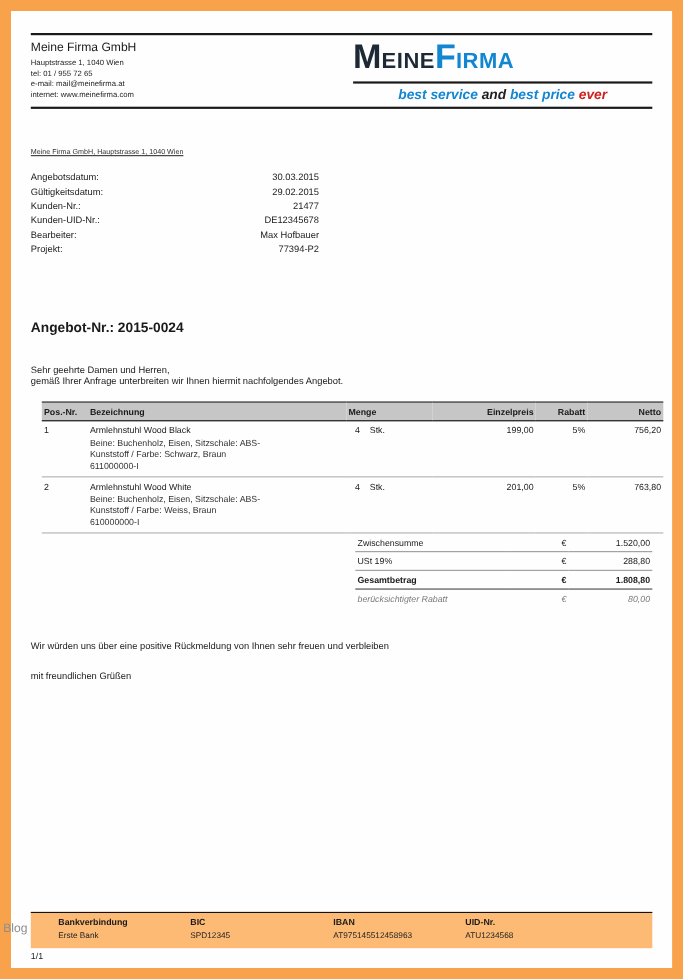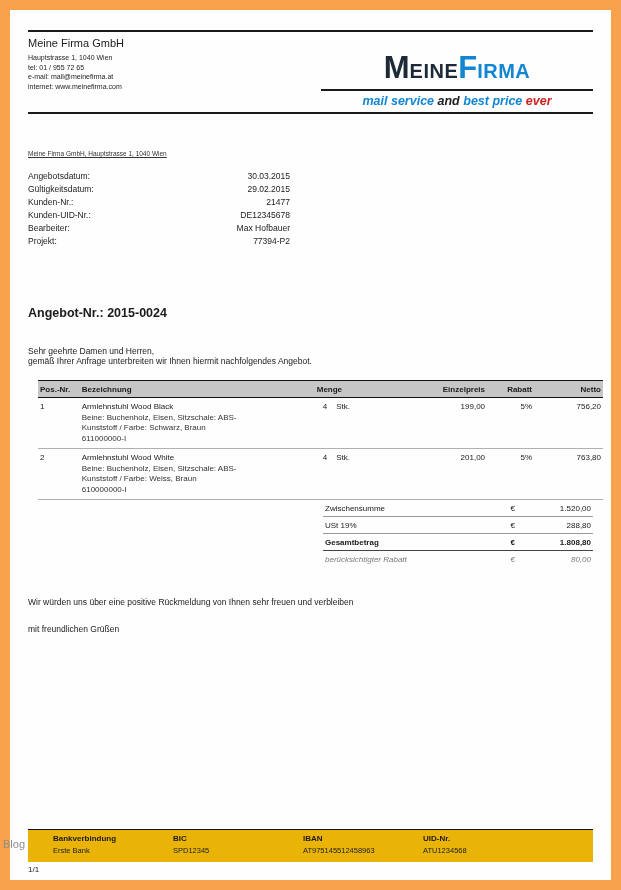--- a/index.html
+++ b/index.html
@@ -18,21 +18,21 @@
 
   
   .header {
     border-top:2px solid #1a1a1a; border-bottom:2px solid #1a1a1a;
     display:flex; justify-content:space-between; align-items:flex-start;
     padding:5px 0 4px;
   }
   .company-name { font-size:11px; margin-bottom:4px; }
   .company-line { font-size:7px; color:#222; line-height:9.5px; }
   .header-right { width:272px; }
-  .logo { border-bottom:2px solid #1a1a1a; padding-bottom:1px; text-align:center; white-space:nowrap; line-height:30px;margin-top:16px; }
+  .logo { border-bottom:2px solid #1a1a1a; padding-bottom:1px; text-align:left; white-space:nowrap; line-height:30px; }
   .lg-big   { font-size:31px; font-weight:bold; }
   .lg-small { font-size:20px; font-weight:bold; letter-spacing:.5px; }
   .lg-dark  { color:#1d2936; }
   .lg-blue  { color:#1386d2; }
   .tagline { font-size:12.5px; font-weight:bold; font-style:italic; padding-top:3px; text-align:center; white-space:nowrap; }
   .tg-blue { color:#1386d2; } .tg-dark { color:#222; } .tg-red { color:#cc2020; }
 
   
   .sender-line { margin-top:36px; font-size:6.5px; color:#333; text-decoration:underline; }
   .address-meta { display:flex; justify-content:space-between; margin-top:13px; }
@@ -67,21 +67,21 @@
   .sum-total td { font-weight:bold; border-top:1.5px solid #444; border-bottom:1.5px solid #444; }
   .sum-rabatt td { border-bottom:none; font-style:italic; color:#7a7a7a; }
 
   
   .closing-1 { margin-top:30px; font-size:8.5px; }
   .closing-2 { margin-top:17px; font-size:8.5px; }
 
   
   .footer { margin-top:auto; }
   .footer-bar {
-    border-top:1.5px solid #111; background:#eab308;
+    border-top:1.5px solid #111; background:#fdba74;
     display:flex; padding:4px 0 7px;
   }
   .f-col { box-sizing:border-box; }
   .f-col-1 { width:145px; padding-left:25px; }
   .f-col-2 { width:130px; }
   .f-col-3 { width:120px; }
   .f-label { font-size:8px; font-weight:bold; }
   .f-value { font-size:7.5px; margin-top:3px; color:#222; }
   .page-number { text-align:left; font-size:8px; padding:3px 0 2px; }
 
@@ -99,21 +99,21 @@
         <div class="company-line">Hauptstrasse 1, 1040 Wien</div>
         <div class="company-line">tel: 01 / 955 72 65</div>
         <div class="company-line">e-mail: mail@meinefirma.at</div>
         <div class="company-line">internet: www.meinefirma.com</div>
       </div>
       <div class="header-right">
         <div class="logo">
           <span class="lg-dark lg-big">M</span><span class="lg-dark lg-small">EINE</span><span class="lg-blue lg-big">F</span><span class="lg-blue lg-small">IRMA</span>
         </div>
         <div class="tagline">
-          <span class="tg-blue">mail service</span>
+          <span class="tg-blue">best service</span>
           <span class="tg-dark">and</span>
           <span class="tg-blue">best price</span>
           <span class="tg-red">ever</span>
         </div>
       </div>
     </div>
 
     <div class="sender-line">Meine Firma GmbH, Hauptstrasse 1, 1040 Wien</div>
 
     <div class="address-meta">

